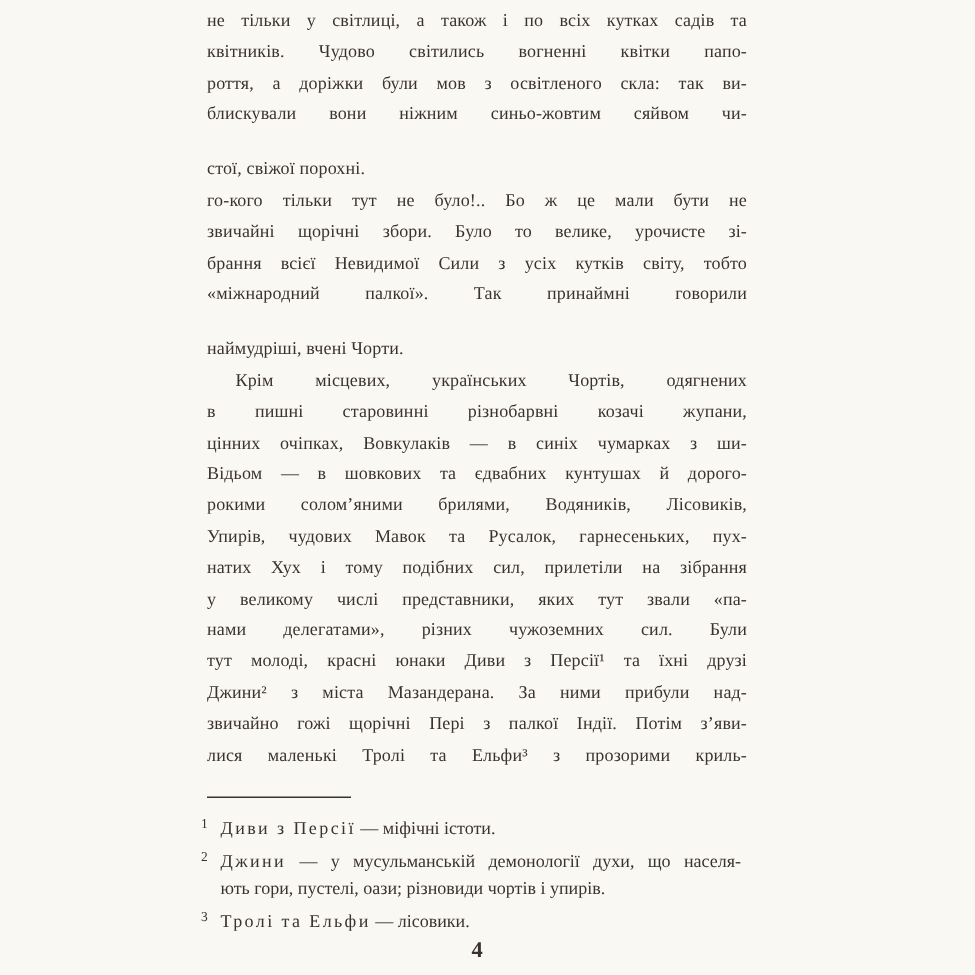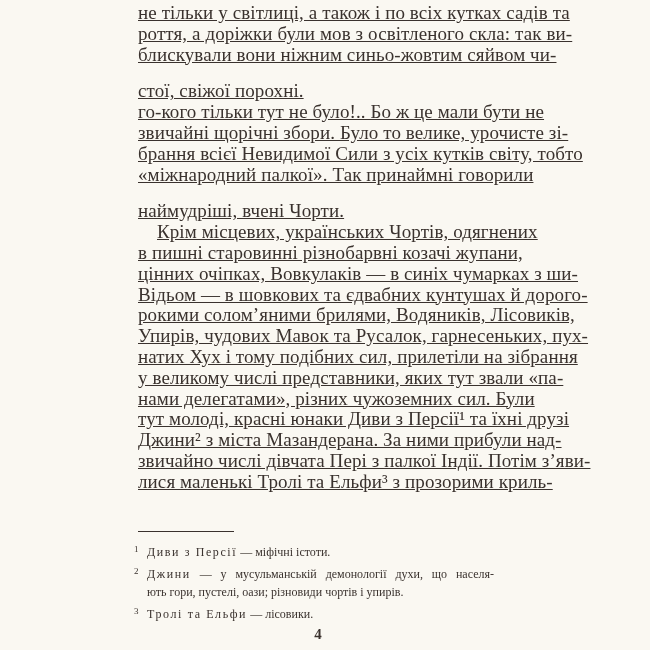--- a/index.html
+++ b/index.html
@@ -15,28 +15,27 @@
     font-family: "Liberation Serif", "DejaVu Serif", serif;
     overflow: hidden;
   }
   .text-block {
     position: absolute;
     left: 138px;
     top: 3px;
     width: 360px;
   }
   .bline {
-    font-size: 19px;
+    font-size: 12px;
     line-height: 20.8px;
     height: 20.8px;
     text-align: justify;
     text-align-last: justify;
     white-space: nowrap;
     letter-spacing: 0.1px;
-    text-decoration: underline;
   }
   .bline.indent { text-indent: 19px; }
   .bline.lastline {
     text-align: left;
     text-align-last: left;
     margin-top: 16px;
   }
   .footnote-rule {
     position: absolute;
     left: 138px;
@@ -80,40 +79,41 @@
     font-weight: bold;
     color: var(--ink, #3a322e);
   }
 </style>
 </head>
 <body>
 
 <div class="page" style="--paper: #faf8f2; --ink: #3a322e;">
   <div class="text-block">
       <div class="bline">не тільки у світлиці, а також і по всіх кутках садів та</div>
+      <div class="bline">квітників. Чудово світились вогненні квітки папо-</div>
       <div class="bline">роття, а доріжки були мов з освітленого скла: так ви-</div>
       <div class="bline">блискували вони ніжним синьо-жовтим сяйвом чи-</div>
       <div class="bline lastline">стої, свіжої порохні.</div>
       <div class="bline">го-кого тільки тут не було!.. Бо ж це мали бути не</div>
       <div class="bline">звичайні щорічні збори. Було то велике, урочисте зі-</div>
       <div class="bline">брання всієї Невидимої Сили з усіх кутків світу, тобто</div>
       <div class="bline">«міжнародний палкої». Так принаймні говорили</div>
       <div class="bline lastline">наймудріші, вчені Чорти.</div>
       <div class="bline indent">Крім місцевих, українських Чортів, одягнених</div>
       <div class="bline">в пишні старовинні різнобарвні козачі жупани,</div>
       <div class="bline">цінних очіпках, Вовкулаків — в синіх чумарках з ши-</div>
       <div class="bline">Відьом — в шовкових та єдвабних кунтушах й дорого-</div>
       <div class="bline">рокими солом’яними брилями, Водяників, Лісовиків,</div>
       <div class="bline">Упирів, чудових Мавок та Русалок, гарнесеньких, пух-</div>
       <div class="bline">натих Хух і тому подібних сил, прилетіли на зібрання</div>
       <div class="bline">у великому числі представники, яких тут звали «па-</div>
       <div class="bline">нами делегатами», різних чужоземних сил. Були</div>
       <div class="bline">тут молоді, красні юнаки Диви з Персії¹ та їхні друзі</div>
       <div class="bline">Джини² з міста Мазандерана. За ними прибули над-</div>
-      <div class="bline">звичайно числі дівчата Пері з палкої Індії. Потім з’яви-</div>
+      <div class="bline">звичайно гожі щорічні Пері з палкої Індії. Потім з’яви-</div>
       <div class="bline">лися маленькі Тролі та Ельфи³ з прозорими криль-</div>
     </div>
   <div class="footnote-rule"></div>
   <div class="footnotes">
       <div class="fline"><span class="fmark">1</span><span class="fterm">Диви з Персії</span><span> — міфічні істоти.</span></div>
       <div class="fline fjust fgap"><span class="fmark">2</span><span class="fterm">Джини</span><span> — у мусульманській демонології духи, що населя-</span></div>
       <div class="fline"><span>ють гори, пустелі, оази; різновиди чортів і упирів.</span></div>
       <div class="fline fgap"><span class="fmark">3</span><span class="fterm">Тролі та Ельфи</span><span> — лісовики.</span></div>
     </div>
   <div class="page-number">4</div>

